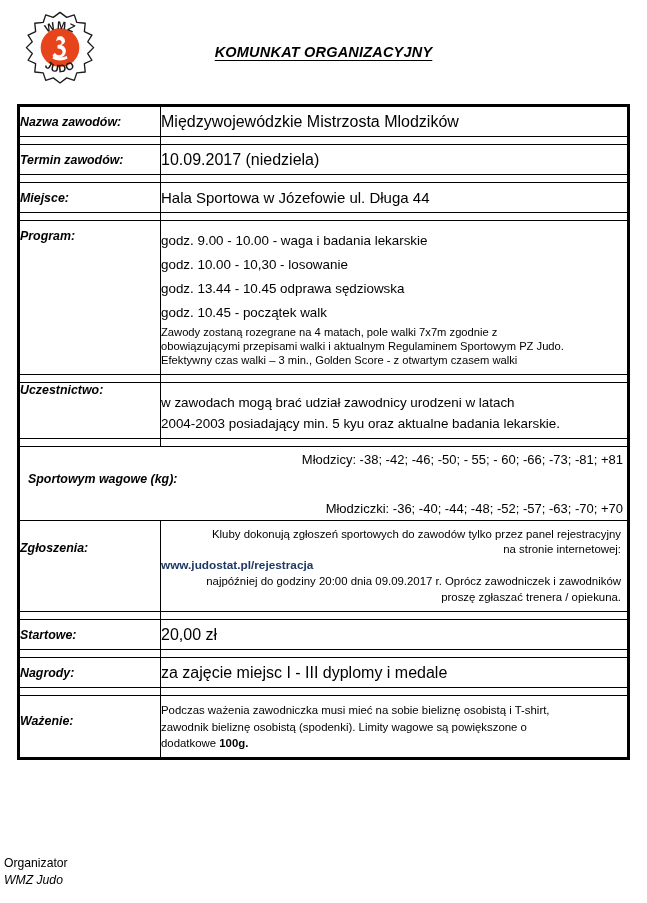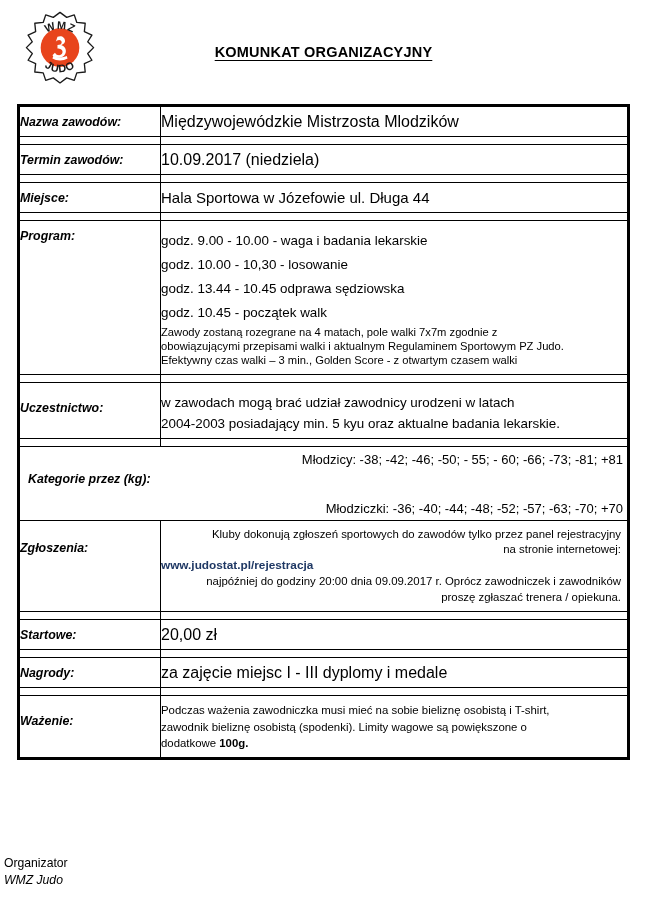--- a/index.html
+++ b/index.html
@@ -27,20 +27,21 @@
   }
   .doc-title {
     position: absolute;
     left: 0; right: 0; top: 44px;
     text-align: center;
     font-size: 14.5px;
     font-weight: bold;
     letter-spacing: 0.2px;
     text-decoration: underline;
     text-underline-offset: 3px;
+    font-style: italic;
   }
 
   
   .sheet {
     position: absolute;
     left: 17px; top: 104px;
     width: 613px;
     border: 2.5px solid #000;
     border-collapse: collapse;
     background: #fff;
@@ -81,21 +82,21 @@
     line-height: 24px;
   }
   .prog-note {
     font-size: 11.2px;
     line-height: 14.2px;
   }
   .prog-wrap { padding: 8px 6px 6px 0; }
 
   
   .row-part td { height: 56px; }
-  .row-part .lbl { padding-top: 18px; }
+  .row-part .lbl { }
   .part-txt {
     font-size: 13.4px;
     line-height: 21px;
     padding-top: 9px;
   }
 
   
   .row-cat td { padding: 0; }
   .cat-cell { padding: 5px 4px 4px 8px; }
   .cat-line {
@@ -248,21 +249,21 @@
   </tr>
   <tr class="spacer">
           <td></td>
           <td></td>
         </tr>
 
   <tr class="row-cat">
     <td colspan="2">
       <div class="cat-cell">
         <div class="cat-line">Młodzicy: -38; -42; -46; -50; - 55; - 60; -66; -73; -81; +81</div>
-        <div class="cat-label">Kategorie przez (kg):</div>
+        <div class="cat-label">Sportowym wagowe (kg):</div>
         <div class="cat-gap"></div>
         <div class="cat-line">Młodziczki: -36; -40; -44; -48; -52; -57; -63; -70; +70</div>
       </div>
     </td>
   </tr>
 
   <tr class="row-reg">
     <td class="lbl">Zgłoszenia:</td>
     <td>
       <div class="reg-wrap">

